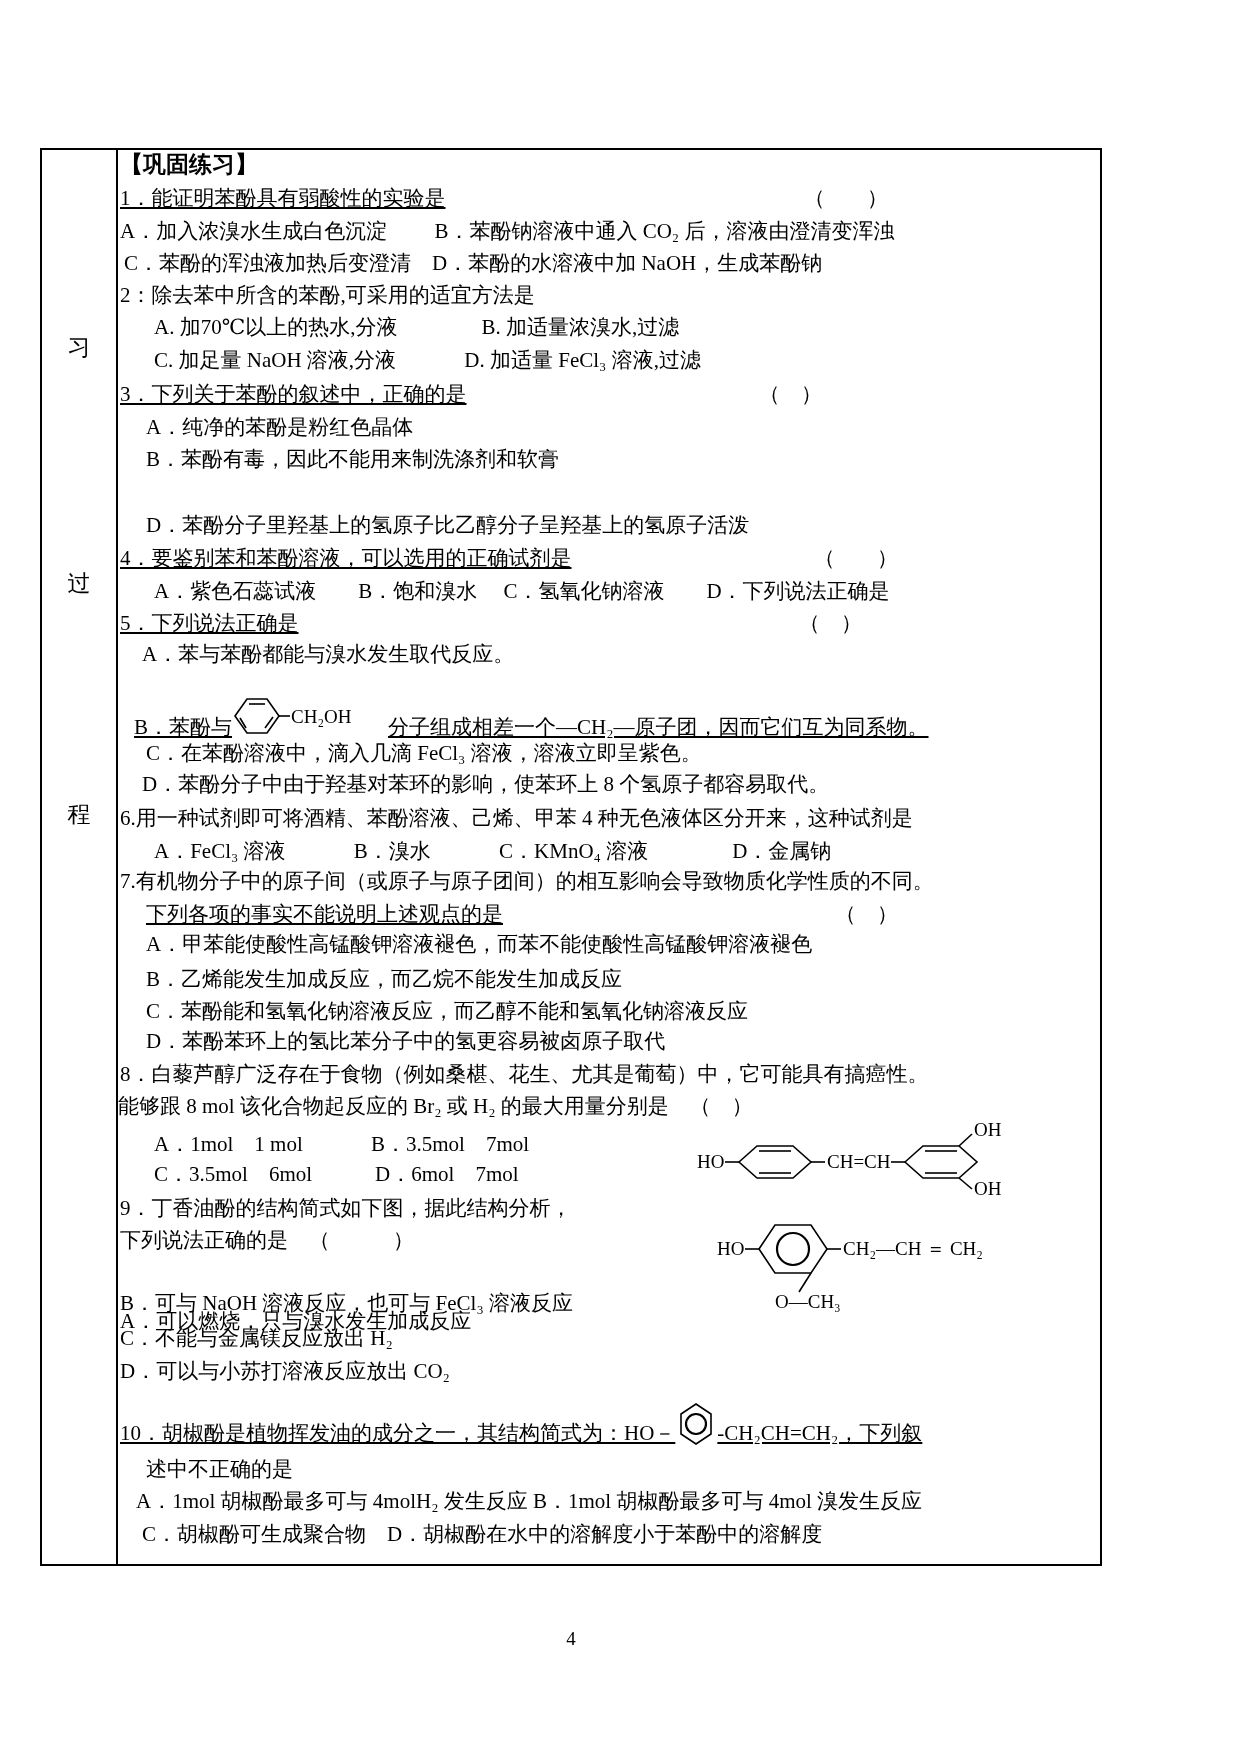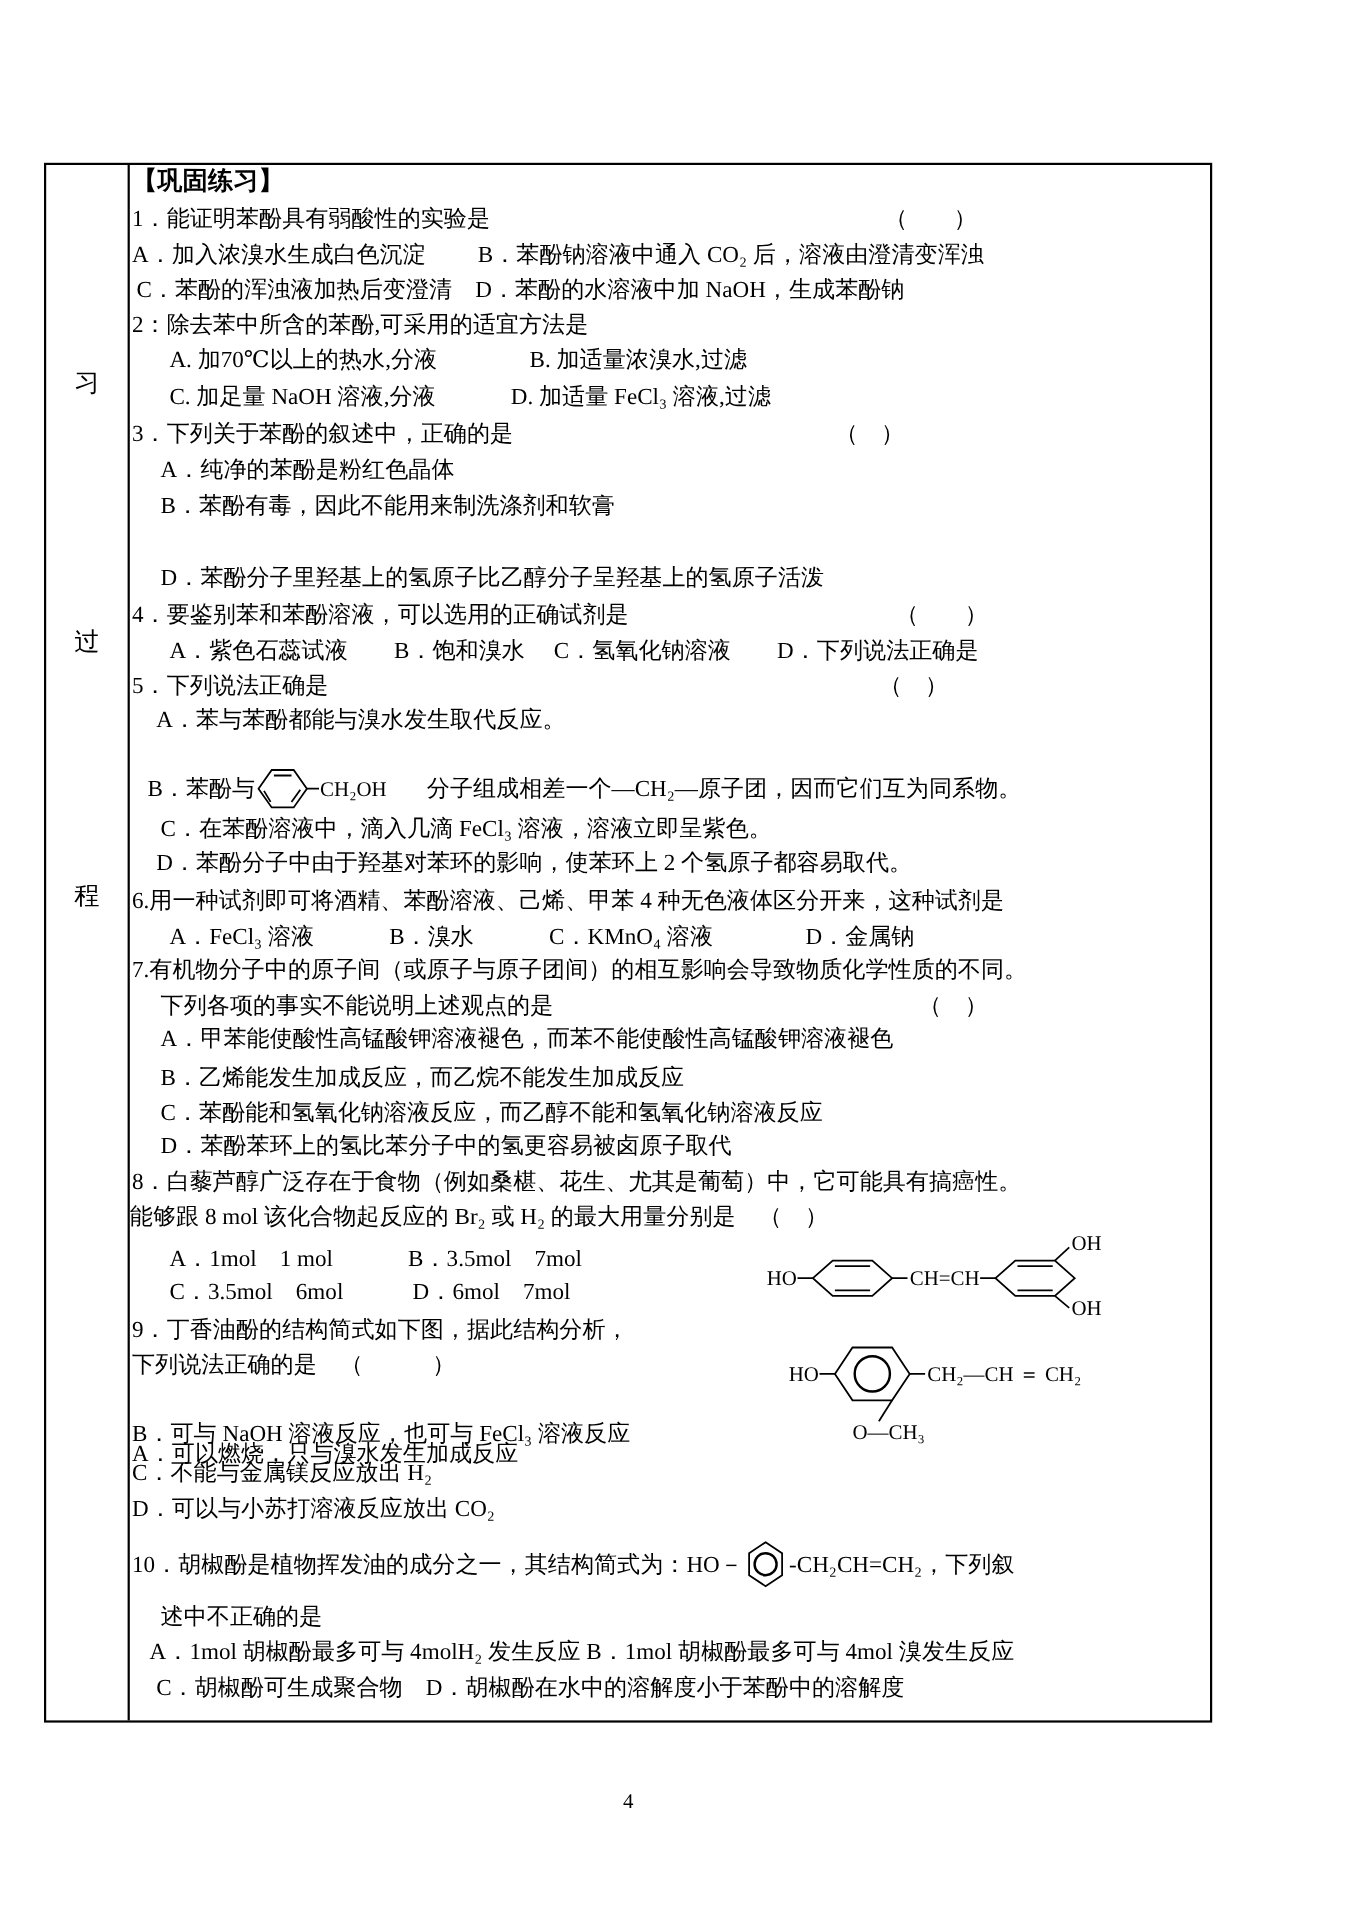--- a/index.html
+++ b/index.html
@@ -5,24 +5,24 @@
   html,body{margin:0;padding:0;background:#fff;}
   .sheet{position:relative;width:1241px;height:1754px;background:#ffffff;
          font-family:"Liberation Serif","DejaVu Serif",serif;color:#000;overflow:hidden;}
   .tbl{position:absolute;left:40px;top:148px;width:1062px;height:1418px;
        border:2px solid #000;box-sizing:border-box;}
   .divider{position:absolute;left:74px;top:0;height:100%;border-left:2px solid #000;}
   .sidechar{position:absolute;left:14px;width:46px;text-align:center;
             font-size:23px;letter-spacing:0;}
   .content{position:absolute;left:116px;top:148px;width:984px;height:1036px;}
   .ln{position:absolute;font-size:21px;line-height:26px;white-space:nowrap;}
-  .ln .t{display:inline-block;}
+  .ln .t{display:inline-block;text-decoration:underline;}
   .paren{position:absolute;top:0;font-size:21px;}
   .title{font-weight:bold;font-size:23px;}
-  .flexln{display:flex;align-items:center;}
+  .flexln{display:flex;align-items:flex-end;}
   .struct{position:absolute;}
   svg text{font-family:"Liberation Serif","DejaVu Serif",serif;font-size:19px;fill:#000;}
   svg .bond{stroke:#000;stroke-width:1.6;fill:none;}
   svg .ring{stroke:#000;stroke-width:1.6;fill:none;}
   svg .circ{stroke:#000;stroke-width:2.2;fill:none;}
   .pagenum{position:absolute;left:40px;top:1628px;width:1062px;text-align:center;font-size:19px;}
 </style>
 </head>
 <body>
 
@@ -77,21 +77,21 @@
         <path class="bond" d="M17,12 L33,12"></path>
         <path class="bond" d="M41,25 L33,36"></path>
         <path class="bond" d="M14,36 L8,26"></path>
         <path class="bond" d="M47,24 L58,24"></path>
         <text x="59" y="31">CH₂OH</text>
       </svg>
       <span class="t" style="margin-left:28px">分子组成相差一个—CH₂—原子团，因而它们互为同系物。</span>
     </div>
 
     <div class="ln" style="top:592px;left:30px">C．在苯酚溶液中，滴入几滴 FeCl₃ 溶液，溶液立即呈紫色。</div>
-    <div class="ln" style="top:623px;left:26px">D．苯酚分子中由于羟基对苯环的影响，使苯环上 2 个氢原子都容易取代。</div>
+    <div class="ln" style="top:623px;left:26px">D．苯酚分子中由于羟基对苯环的影响，使苯环上 8 个氢原子都容易取代。</div>
 
     <div class="ln" style="top:657px;left:4px">6.用一种试剂即可将酒精、苯酚溶液、己烯、甲苯 4 种无色液体区分开来，这种试剂是</div>
     <div class="ln" style="top:690px;left:38px">A．FeCl₃ 溶液　　　 B．溴水　　　 C．KMnO₄ 溶液　　　　D．金属钠</div>
 
     <div class="ln" style="top:720px;left:4px">7.有机物分子中的原子间（或原子与原子团间）的相互影响会导致物质化学性质的不同。</div>
     <div class="ln" style="top:753px;left:30px">
       <span class="t">下列各项的事实不能说明上述观点的是</span>
       <span class="paren" style="left:689px">（　）</span>
     </div>
     <div class="ln" style="top:783px;left:30px">A．甲苯能使酸性高锰酸钾溶液褪色，而苯不能使酸性高锰酸钾溶液褪色</div>

